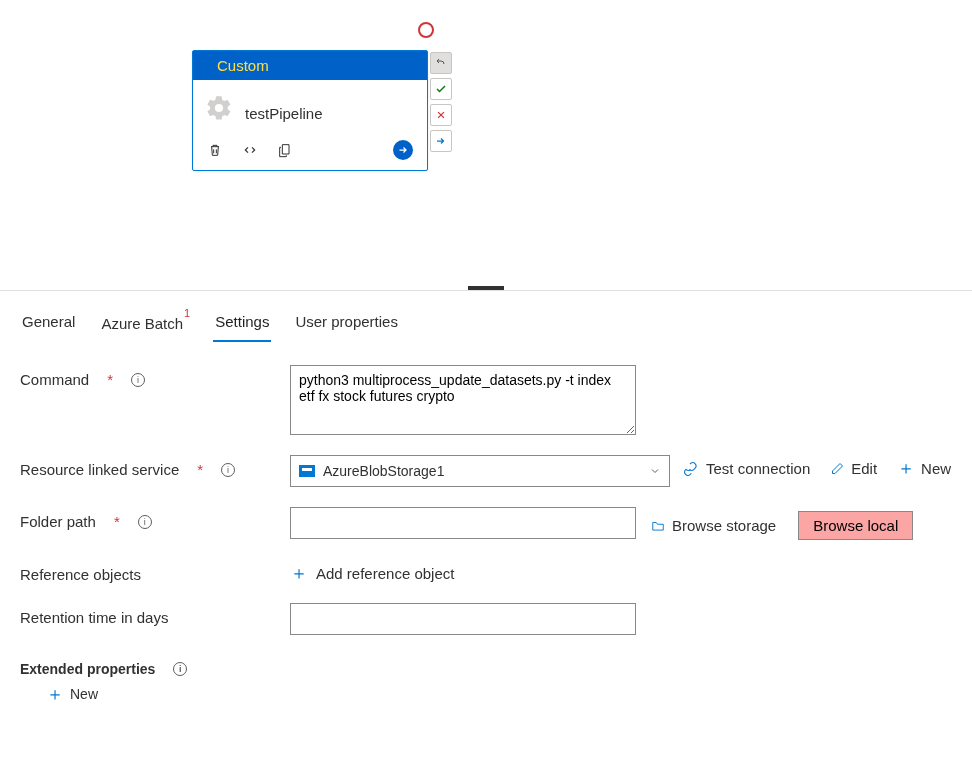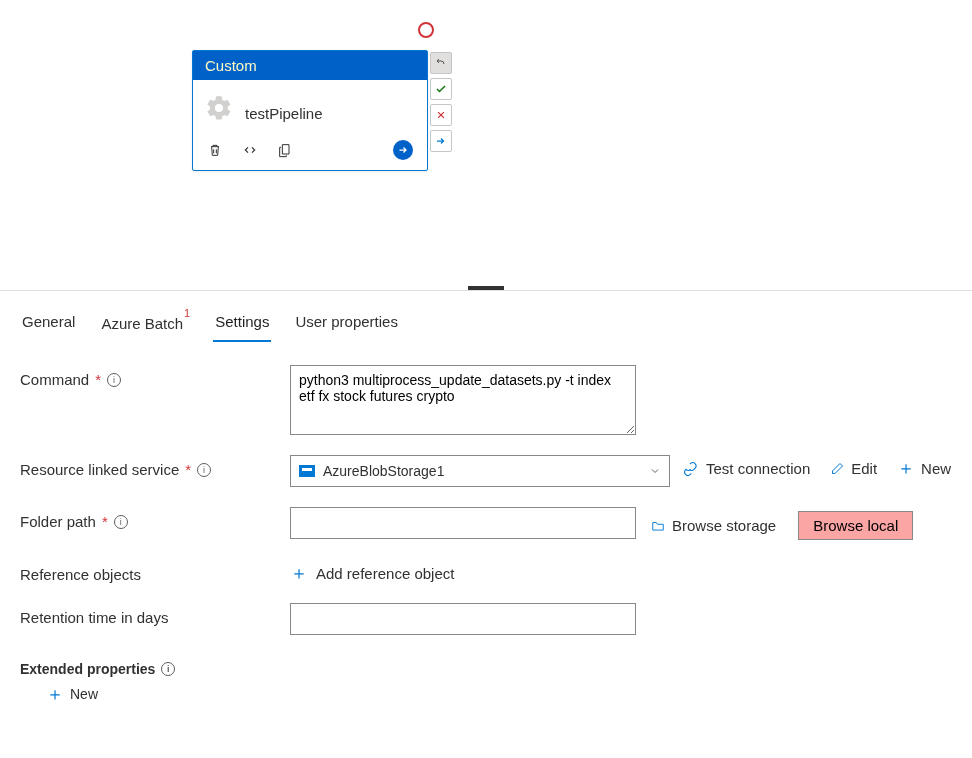--- a/index.html
+++ b/index.html
@@ -30,22 +30,22 @@
     left: 192px;
     top: 50px;
     width: 236px;
     border: 1px solid #0078d4;
     border-radius: 2px;
     background: #fff;
     box-shadow: 0 1px 3px rgba(0,0,0,0.08);
   }
   .activity-header {
     background: #0062c8;
-    color: #fef9c3;
-    padding: 6px 12px;
+    color: #fde047;
+    padding: 6px 24px;
     font-size: 15px;
   }
   .activity-body {
     display: flex;
     align-items: flex-end;
     gap: 12px;
     padding: 14px 12px 10px 12px;
   }
   .activity-body .gear svg { display:block; }
   .activity-body .name { font-size: 15px; color: #323130; }
@@ -129,21 +129,21 @@
     margin-bottom: 20px;
   }
   .form-row.tight { margin-bottom: 12px; }
   .form-label {
     width: 270px;
     padding-top: 6px;
     color: #323130;
     font-size: 15px;
     display:flex;
     align-items:center;
-    gap:4px;
+    gap:16px;
   }
   .form-label.bold { font-weight:600; font-size:14px; }
   .req { color:#d13438; margin-left:2px; }
   .info-icon {
     display:inline-flex; width:14px; height:14px;
     border:1px solid #605e5c; border-radius:50%;
     align-items:center; justify-content:center;
     font-size:9px; color:#605e5c; font-style:normal;
     margin-left:2px;
   }

